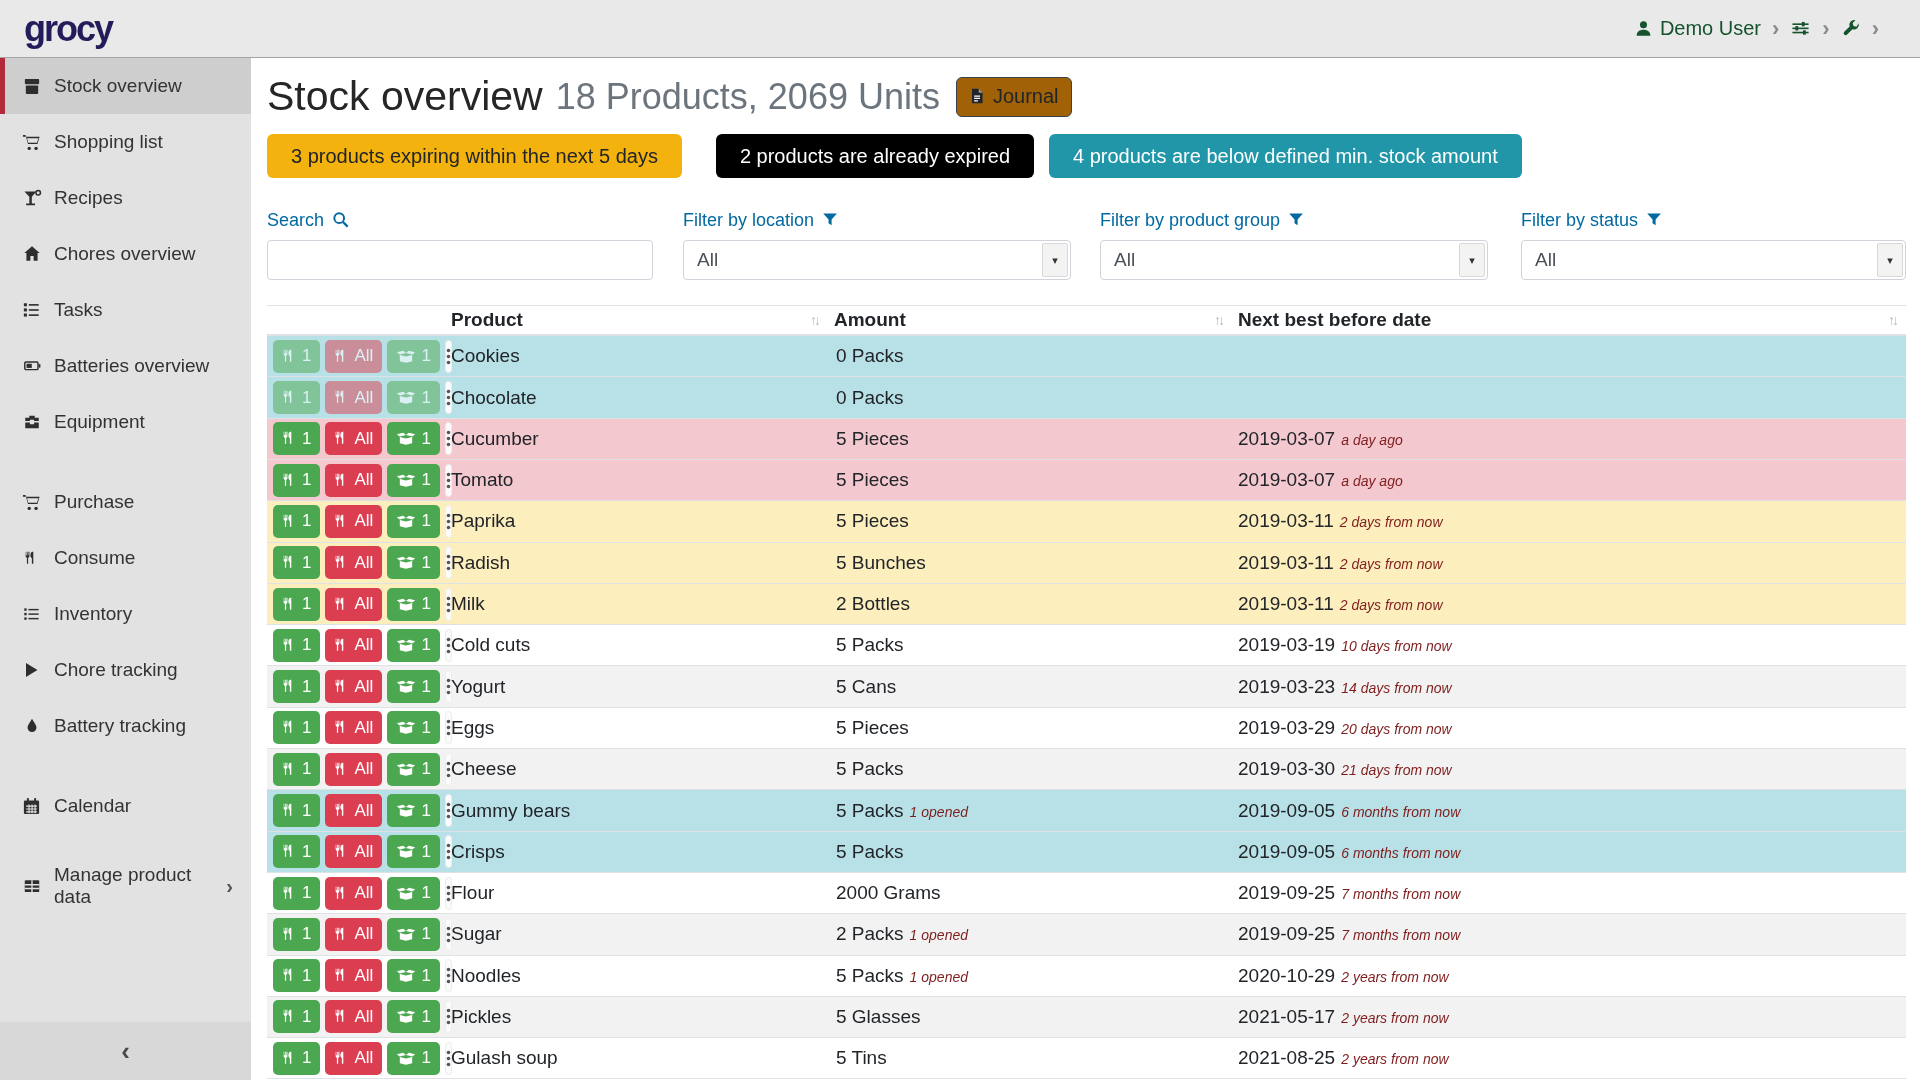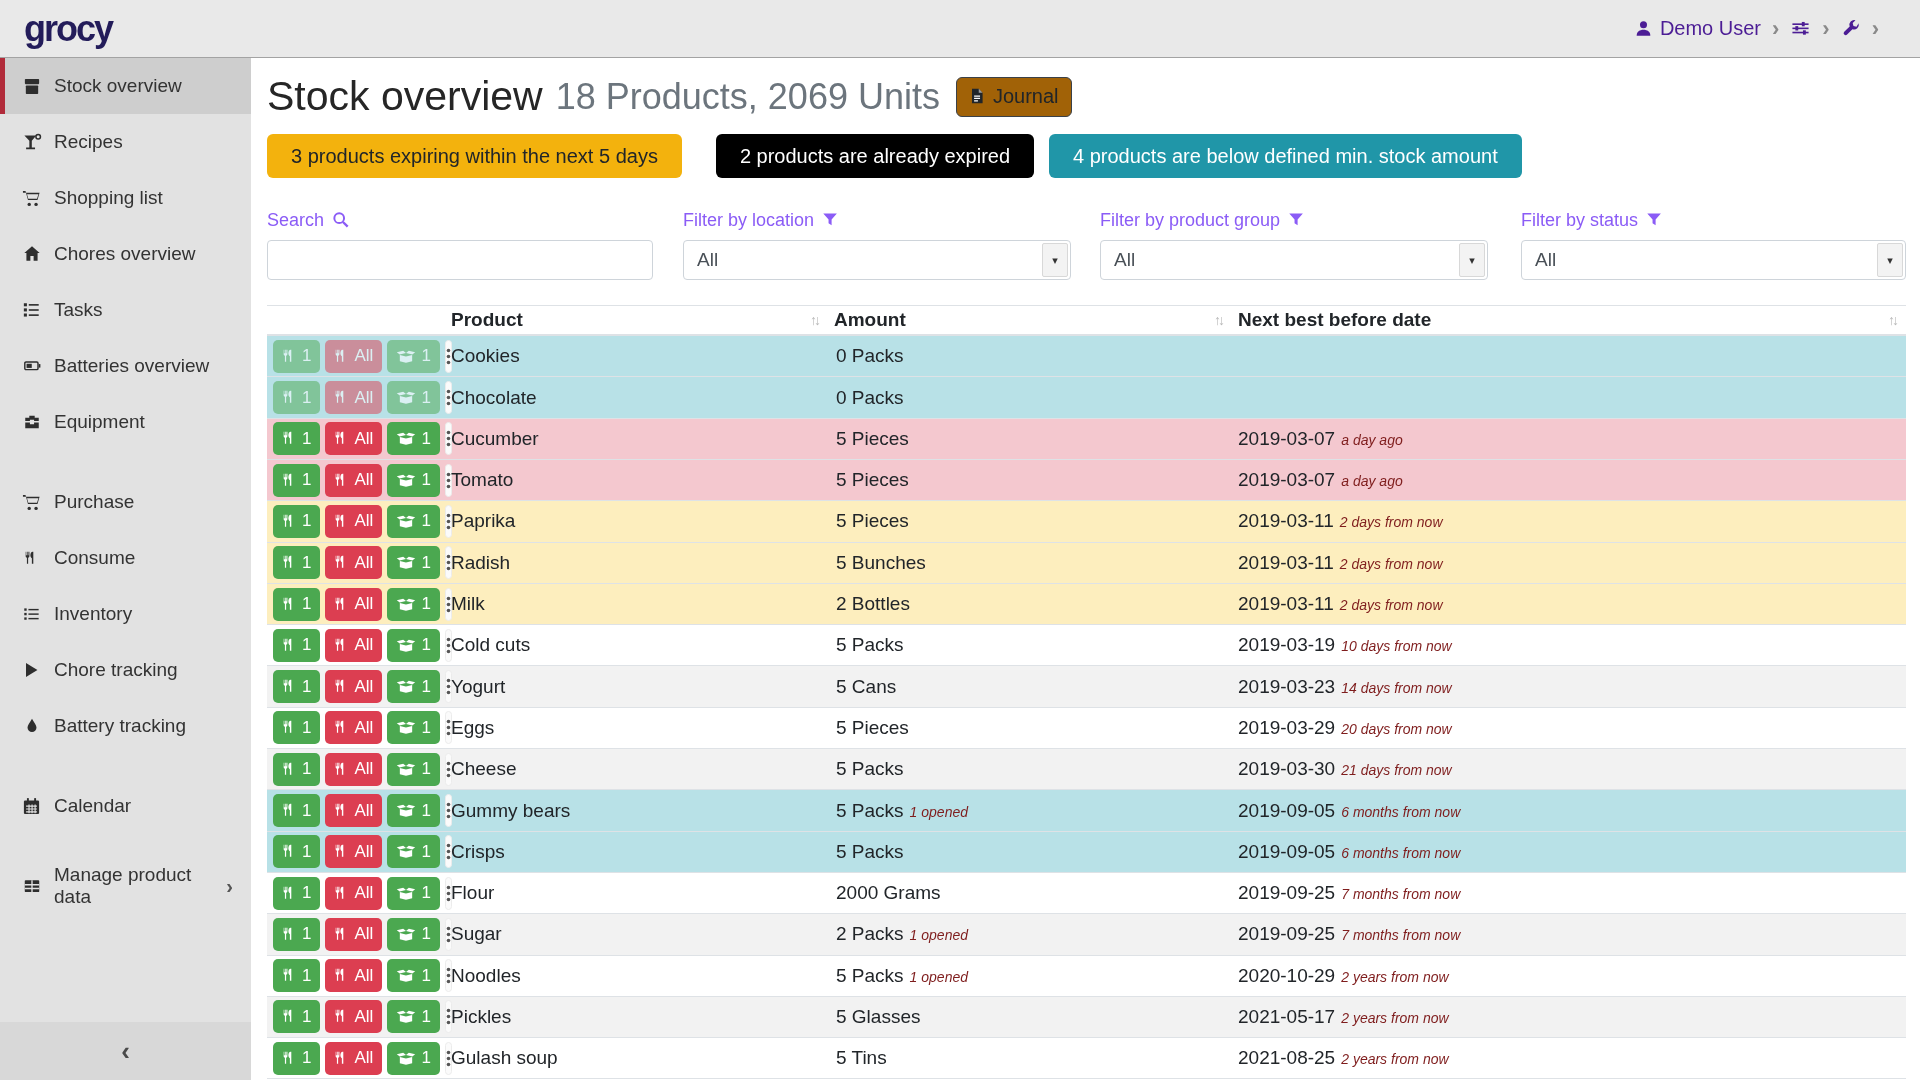--- a/index.html
+++ b/index.html
@@ -5,21 +5,21 @@
   * { box-sizing: border-box; margin: 0; padding: 0; }
   html,body { width:1920px; height:1080px; overflow:hidden; background:#fff;
     font-family:"Liberation Sans", sans-serif; color:#212529; }
 
   
   .topbar { position:fixed; top:0; left:0; width:1920px; height:58px; background:#e9e9e9;
     display:flex; align-items:center; justify-content:space-between; padding:0 30px 0 24px;
     border-bottom:1px solid #a3a3a3; z-index:20; }
   .logo { font-size:36px; font-weight:bold; color:#231c5a; letter-spacing:-2px; cursor:pointer; }
   .topbar-right { display:flex; align-items:center; }
-  .menu-group { display:flex; align-items:center; gap:7px; font-size:20px; color:#4c1d95; cursor:pointer; }
+  .menu-group { display:flex; align-items:center; gap:7px; font-size:20px; color:#14532d; cursor:pointer; }
   .chev { color:#8a8a8a; font-size:22px; font-weight:bold; margin:0 11px; cursor:pointer; line-height:1; }
   .icn { display:inline-flex; align-items:center; justify-content:center; }
   .icn svg { display:block; }
 
   
   .sidebar { position:fixed; top:58px; left:0; bottom:0; width:251px; background:#e2e2e2; }
   .nav-item { height:56px; display:flex; align-items:center; padding:0 14px 0 18px;
     font-size:19px; color:#333; cursor:pointer; }
   .nav-item .i { width:27px; margin-right:9px; display:inline-flex; justify-content:center; color:#2e2e2e; }
   .nav-item.active { background:#cecece; border-left:5px solid #b12b3a; padding-left:13px; }
@@ -46,21 +46,21 @@
   .alert-danger  { background:#000000; color:#fff; margin-right:15px; }
   .alert-info    { background:#2096a8; color:#fff; }
 
   
   .filters { display:flex; margin-top:31px; }
   .fblock { display:flex; flex-direction:column; }
   .f-search { width:386px; margin-right:30px; }
   .f-loc    { width:388px; margin-right:29px; }
   .f-group  { width:388px; margin-right:33px; }
   .f-status { flex:1; }
-  .flabel { font-size:18px; color:#8b5cf6; display:flex; align-items:center; gap:8px; height:22px; }
+  .flabel { font-size:18px; color:#0369a1; display:flex; align-items:center; gap:8px; height:22px; }
   .finput, .fselect { margin-top:9px; height:40px; border:1px solid #ced4da; border-radius:4px;
     background:#fff; font-size:19px; color:#495057; width:100%; }
   .finput { padding:0 12px; font-family:inherit; outline:none; }
   .fselect { display:flex; align-items:center; justify-content:space-between; padding-left:13px; cursor:pointer; }
   .sel-arrow { width:26px; height:34px; margin-right:2px; background:#f3f3f3; border:1px solid #d8d8d8;
     border-radius:2px; display:flex; align-items:center; justify-content:center; font-size:11px; color:#333; }
 
   
   .table { margin-top:25px; }
   .thead { display:grid; grid-template-columns:178px 383px 404px 1fr; height:31px;
@@ -132,36 +132,36 @@
         <span class="i">
           <svg width="20" height="19" viewBox="0 0 20 20" fill="currentColor">
             <rect x="2.5" y="2" width="15" height="5.5" rx="0.8"></rect>
             <rect x="3.5" y="9" width="13" height="9" rx="0.8"></rect>
           </svg>
         </span>
         <span class="lbl">Stock overview</span>
       </div>
       <div class="nav-item">
         <span class="i">
-          <svg width="20" height="19" viewBox="0 0 20 20" fill="currentColor">
-            <path d="M2 2.5h12.5L9.8 8.2v7h3.4v2H3.8v-2h3.4v-7z"></path>
-            <circle cx="16.5" cy="4" r="2.4" fill="none" stroke="currentColor" stroke-width="1.6"></circle>
-          </svg>
-        </span>
-        <span class="lbl">Recipes</span>
-      </div>
-      <div class="nav-item">
-        <span class="i">
           <svg width="21" height="19" viewBox="0 0 20 20" fill="currentColor">
             <path d="M1 2.2h2.7l.5 1.8h14.3l-2.2 7.6H6.3L4.2 4H1z M6.6 10.2h9.2l1.5-4.8H5.3z"></path>
             <circle cx="7.6" cy="16.2" r="1.8"></circle>
             <circle cx="14.8" cy="16.2" r="1.8"></circle>
           </svg>
         </span>
         <span class="lbl">Shopping list</span>
+      </div>
+      <div class="nav-item">
+        <span class="i">
+          <svg width="20" height="19" viewBox="0 0 20 20" fill="currentColor">
+            <path d="M2 2.5h12.5L9.8 8.2v7h3.4v2H3.8v-2h3.4v-7z"></path>
+            <circle cx="16.5" cy="4" r="2.4" fill="none" stroke="currentColor" stroke-width="1.6"></circle>
+          </svg>
+        </span>
+        <span class="lbl">Recipes</span>
       </div>
       <div class="nav-item">
         <span class="i">
           <svg width="20" height="18" viewBox="0 0 20 20" fill="currentColor">
             <path d="M10 1.5 18.5 9h-2.3v8.5h-4.4v-5.2H8.2v5.2H3.8V9H1.5z"></path>
           </svg>
         </span>
         <span class="lbl">Chores overview</span>
       </div>
       <div class="nav-item">

